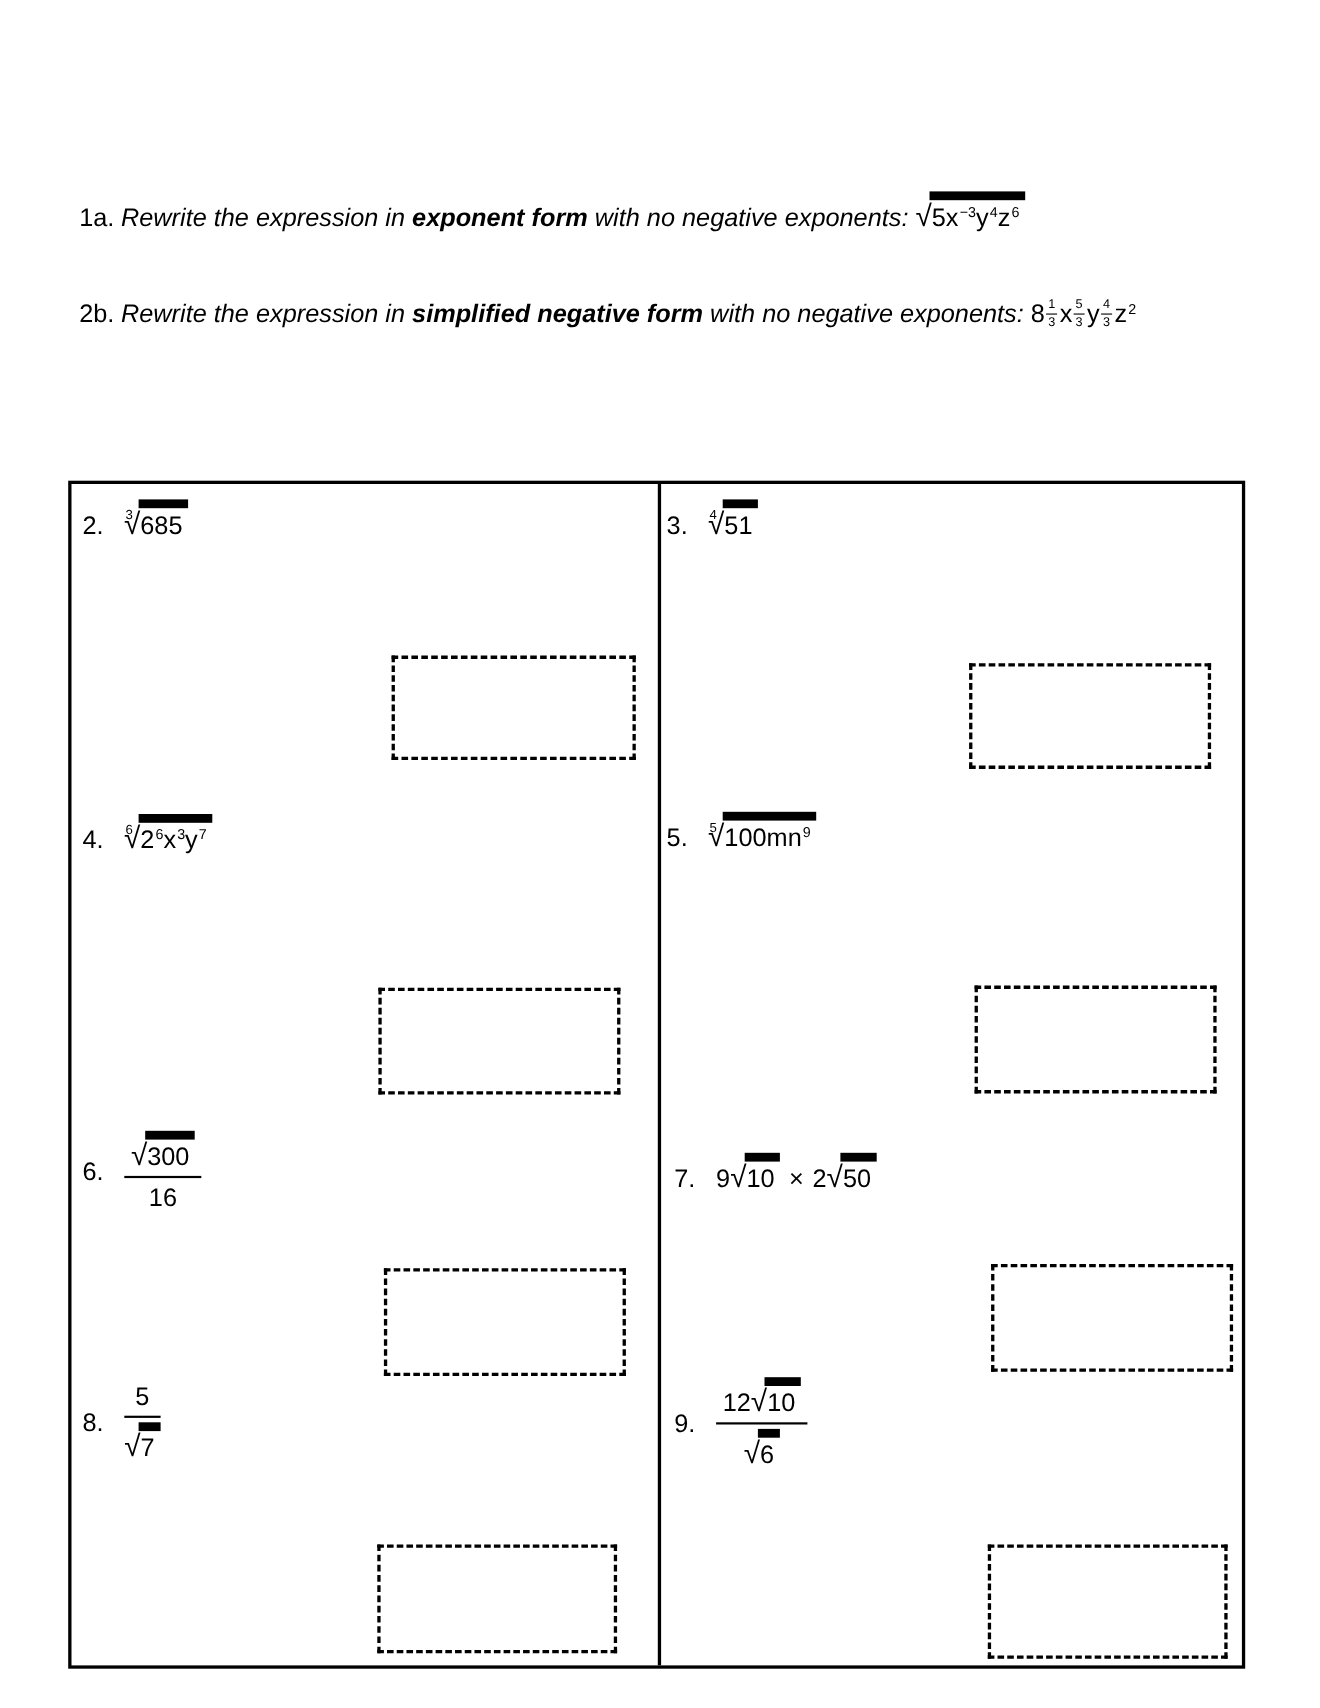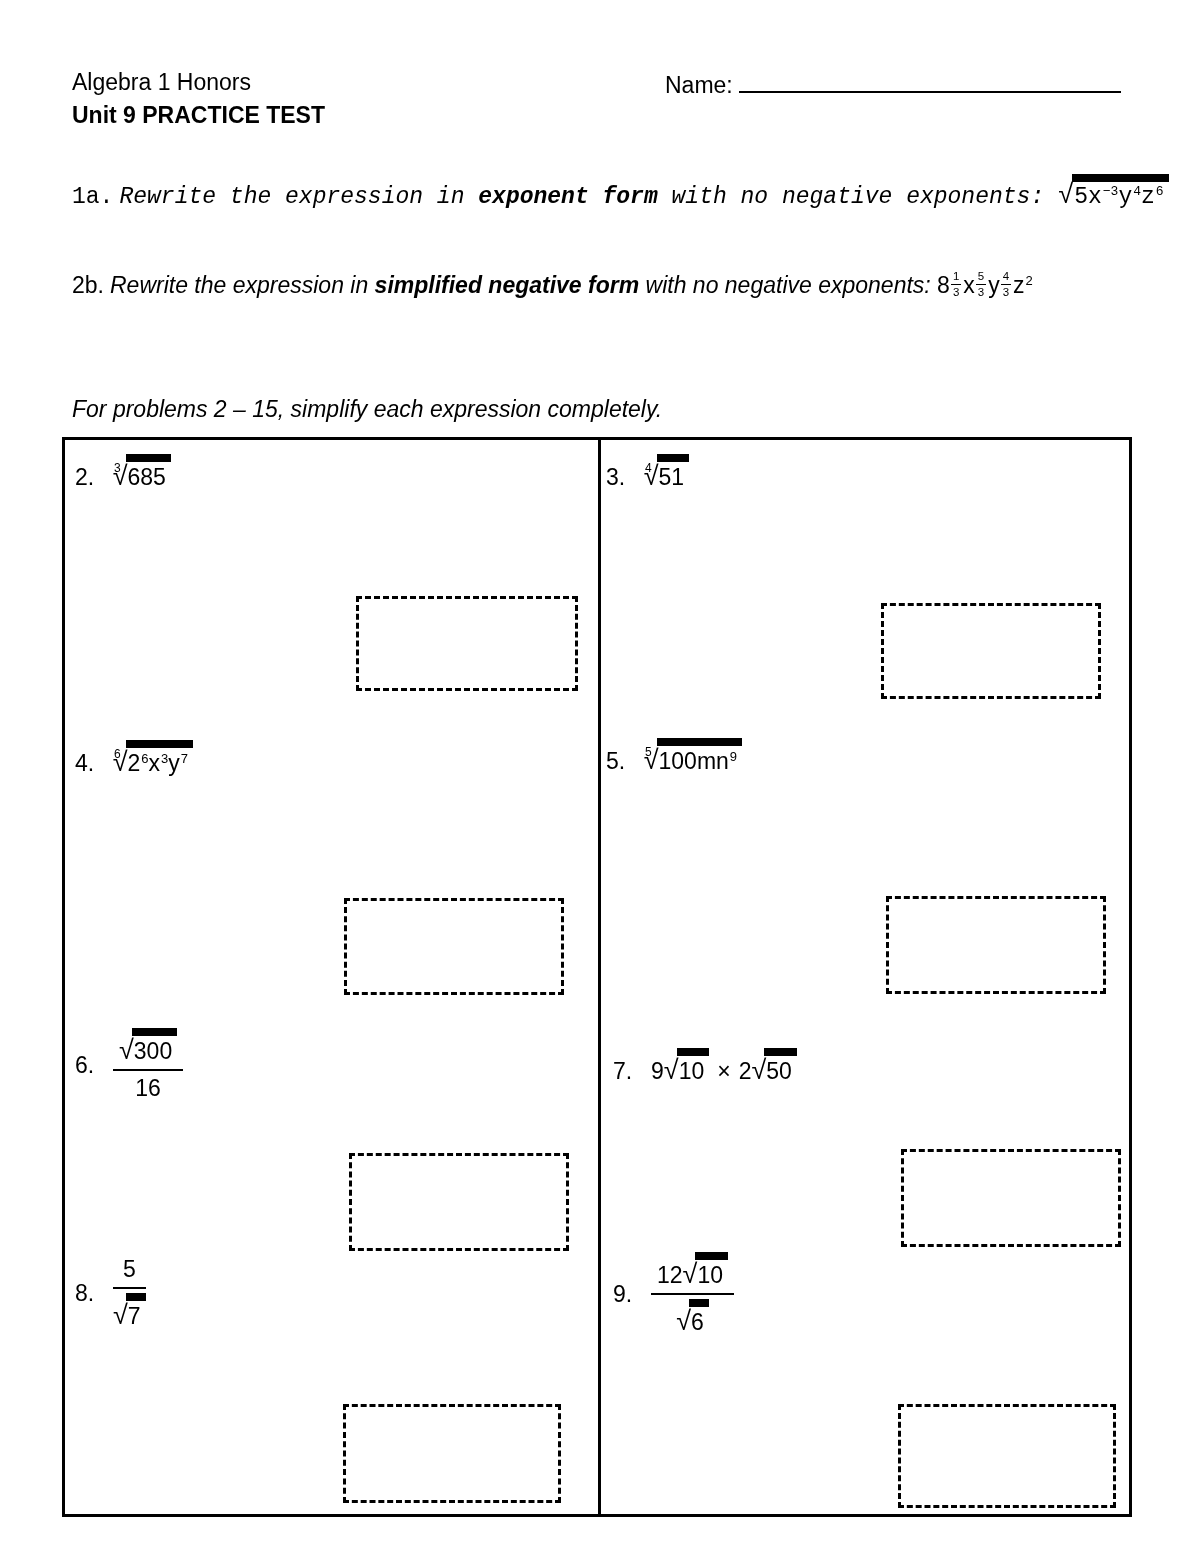--- a/index.html
+++ b/index.html
@@ -9,21 +9,21 @@
     font-size:23px;position:relative;overflow:hidden;
   }
   .page{position:absolute;inset:0;}
   .it{font-style:italic;}
   .b{font-weight:bold;}
   .hdr{position:absolute;left:72px;top:66px;line-height:33px;}
   .name-row{position:absolute;left:665px;top:72px;white-space:nowrap;}
   .name-line{display:inline-block;width:382px;height:18px;border-bottom:2px solid #000;margin-left:6px;}
 
   .q-line{position:absolute;white-space:nowrap;}
-  .q1a{left:72px;top:174px;font-family:Liberation Mono, monospace;}
+  .q1a{left:72px;top:174px;}
   .q1b{left:72px;top:272px;}
   .instr{position:absolute;left:72px;top:396px;}
   .qlabel{margin-right:6px;}
 
   
   .rad{display:inline-flex;align-items:baseline;white-space:nowrap;}
   .rad-idx{font-size:12px;transform:translate(1px,-13px);margin-right:-7px;position:relative;z-index:1;}
   .rad-sign{font-size:27px;line-height:1;}
   .rad-body{border-top:8px solid #000000;padding:2px 5px 0 2px;margin-left:-2px;}
 
@@ -49,27 +49,20 @@
   .plabel{min-width:22px;}
   .mrow{display:inline-flex;align-items:baseline;}
   .times{margin:0 8px;}
   .abox{position:absolute;border:3px dashed #000;box-sizing:border-box;}
 </style>
 </head>
 <body>
 
 <div class="page">
 
-  <div class="hdr">
-    <div>Algebra 1 Honors</div>
-    <div class="b">Unit 9 PRACTICE TEST</div>
-  </div>
-  <div class="name-row">
-    <span>Name:</span><span class="name-line"></span>
-  </div>
 
   <div class="q-line q1a">
     <span class="qlabel">1a.</span><span class="it">Rewrite the expression in </span><span class="it b">exponent form</span><span class="it"> with no negative exponents: </span><span class="rad">
         <span class="rad-sign">√</span>
         <span class="rad-body"><span>5x</span><sup class="e">−3</sup><span>y</span><sup class="e">4</sup><span>z</span><sup class="e">6</sup></span>
       </span>
   </div>
 
   <div class="q-line q1b">
     <span class="qlabel">2b.</span><span class="it">Rewrite the expression in </span><span class="it b">simplified negative form</span><span class="it"> with no negative exponents: </span><span><span>8</span><span class="expfrac">
@@ -77,21 +70,20 @@
           <span class="fd">3</span>
         </span><span>x</span><span class="expfrac">
           <span class="fn">5</span>
           <span class="fd">3</span>
         </span><span>y</span><span class="expfrac">
           <span class="fn">4</span>
           <span class="fd">3</span>
         </span><span>z</span><sup class="e">2</sup></span>
   </div>
 
-  <div class="instr it">For problems 2 – 15, simplify each expression completely.</div>
 
   <div class="ptable">
     <div class="pdivider"></div>
 
     <div class="prob" style="left:10px;top:14px;">
       <span class="plabel">2.</span>
       <span class="rad">
           <sup class="rad-idx">3</sup>
           <span class="rad-sign">√</span>
           <span class="rad-body">685</span>

